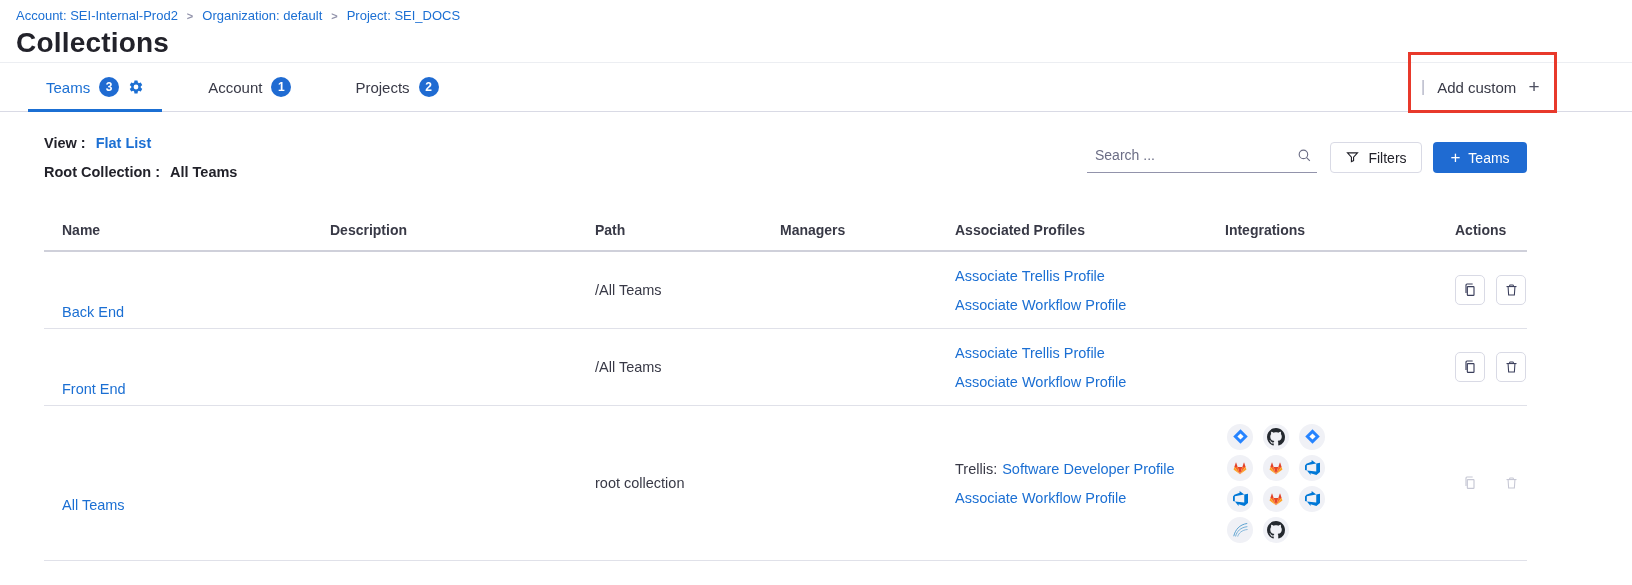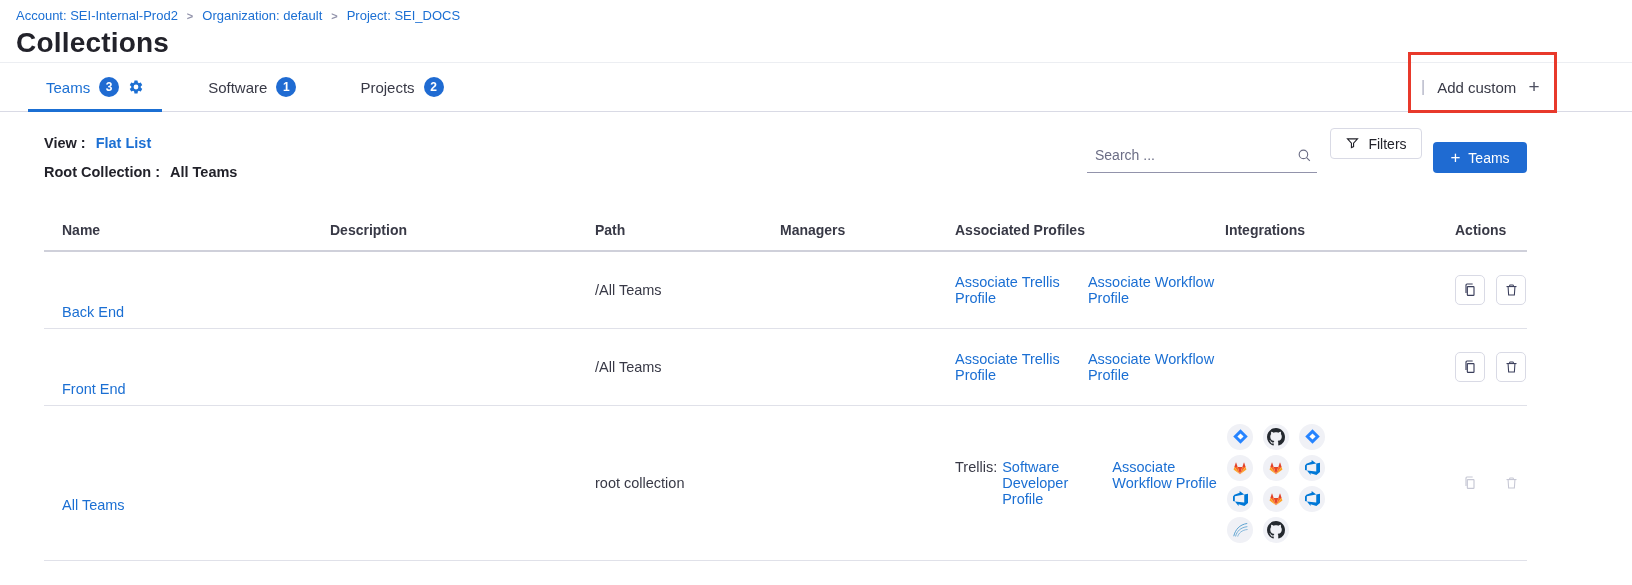--- a/index.html
+++ b/index.html
@@ -45,39 +45,39 @@
   .root-line { position:absolute; left:44px; top:164px; display:flex; gap:10px; font-size:14.5px; font-weight:600; color:#22222a; }
   .root-line .val { font-weight:600; color:#22222a; }
 
   
   .search-wrap { position:absolute; left:1087px; top:142px; width:230px; height:31px; border-bottom:1px solid #9293ab;
                  display:flex; align-items:center; }
   .search-wrap input { border:none; outline:none; flex:1; font-size:14px; color:#383946; font-family:inherit; background:transparent; padding:0 4px 4px 8px; }
   .search-wrap input::placeholder { color:#6b6d85; }
   .search-wrap .mag { padding:0 4px 4px 0; display:flex; }
 
-  .filters-btn { position:absolute; left:1330px; top:128px; width:92px; height:31px; background:#fff; border:1px solid #d9dae5;
+  .filters-btn { position:absolute; left:1330px; top:142px; width:92px; height:31px; background:#fff; border:1px solid #d9dae5;
                  border-radius:4px; display:flex; align-items:center; justify-content:center; gap:8px; font-size:14px; color:#22222a; cursor:pointer; }
   .teams-btn { position:absolute; left:1433px; top:142px; width:94px; height:31px; background:#1f6bd2; border:none; border-radius:4px;
                display:flex; align-items:center; justify-content:center; gap:8px; font-size:14px; color:#fff; cursor:pointer; font-family:inherit; }
   .teams-btn .plus { font-size:17px; font-weight:400; line-height:1; }
 
   
   .table { position:absolute; left:44px; top:210px; width:1483px; }
   .thead, .trow { display:grid; grid-template-columns:286px 265px 185px 175px 270px 230px 1fr; align-items:center; }
   .thead { height:42px; border-bottom:2px solid #cfd0da; font-size:14px; font-weight:700; color:#383946; }
   .thead .th:first-child { padding-left:18px; }
   .thead .th:last-child { justify-self:end; padding-right:24px; }
   .trow { min-height:77px; border-bottom:1px solid #e0e1e9; font-size:14.5px; }
   .trow.tall { min-height:155px; }
   .cell { display:flex; align-items:center; }
   .name-cell { padding-left:18px; }
   .name-cell a { color:#1b6fd3;margin-top:43px; }
   .path-cell { color:#383946; }
-  .profiles { display:flex; flex-direction:row; gap:13px; }
+  .profiles { display:flex; flex-direction:column; gap:13px; }
   .profile-line { display:flex; gap:5px; }
   .profile-line .prefix { color:#383946; }
   .profile-line a { color:#1b6fd3; }
   .integrations { display:flex; flex-wrap:wrap; width:100px; gap:5px 10px; padding-left:2px; }
   .int-circle { width:26px; height:26px; border-radius:50%; background:#f0f1f6; display:flex; align-items:center; justify-content:center; }
   .actions { display:flex; gap:11px; justify-self:end; padding-right:13px; }
   .action-btn { width:30px; height:30px; background:#fff; border:1px solid #d9dae5; border-radius:5px;
                 display:flex; align-items:center; justify-content:center; cursor:pointer; padding:0; }
   .action-btn.disabled { border-color:transparent; cursor:default; }
   .action-btn.disabled svg * { stroke:#c6c7d4; }
@@ -100,21 +100,21 @@
       <div class="tab active">
         <span>Teams</span>
         <span class="badge">3</span>
         <span class="gear">
           <svg width="16" height="16" viewBox="0 0 24 24">
             <path fill="#1b6fd3" d="M19.14 12.94c.04-.3.06-.61.06-.94 0-.32-.02-.64-.07-.94l2.03-1.58a.49.49 0 00.12-.61l-1.92-3.32a.49.49 0 00-.59-.22l-2.39.96c-.5-.38-1.03-.7-1.62-.94l-.36-2.54a.48.48 0 00-.48-.41h-3.84c-.24 0-.43.17-.47.41l-.36 2.54c-.59.24-1.13.57-1.62.94l-2.39-.96a.49.49 0 00-.59.22L2.74 8.87c-.12.21-.08.47.12.61l2.03 1.58c-.05.3-.09.63-.09.94s.02.64.07.94l-2.03 1.58a.49.49 0 00-.12.61l1.92 3.32c.12.22.37.29.59.22l2.39-.96c.5.38 1.03.7 1.62.94l.36 2.54c.05.24.24.41.48.41h3.84c.24 0 .44-.17.47-.41l.36-2.54c.59-.24 1.13-.56 1.62-.94l2.39.96c.22.08.47 0 .59-.22l1.92-3.32c.12-.22.07-.47-.12-.61l-2.01-1.58zM12 15.6A3.6 3.6 0 1112 8.4a3.6 3.6 0 010 7.2z"></path>
           </svg>
         </span>
       </div>
       <div class="tab">
-        <span>Software</span>
+        <span>Account</span>
         <span class="badge">1</span>
       </div>
       <div class="tab">
         <span>Projects</span>
         <span class="badge">2</span>
       </div>
     </div>
 </div>
 
 <div class="add-custom">

